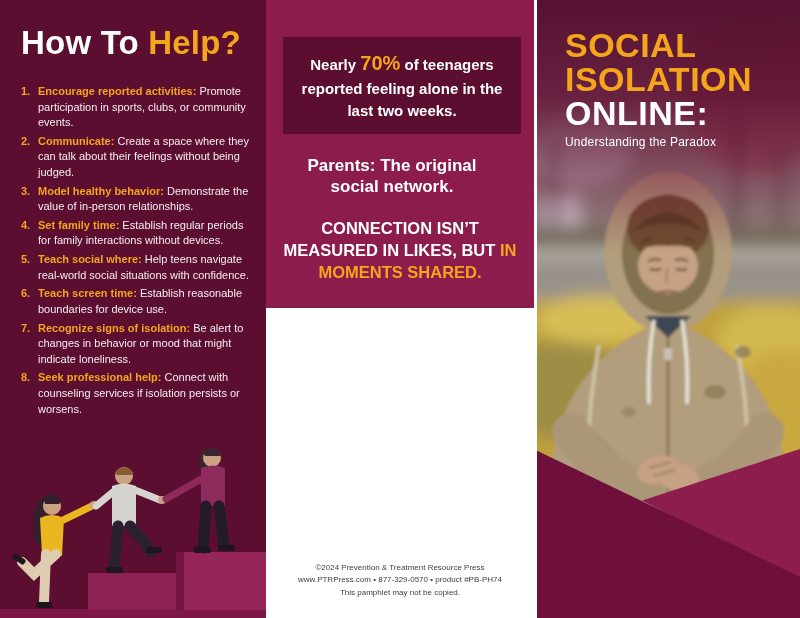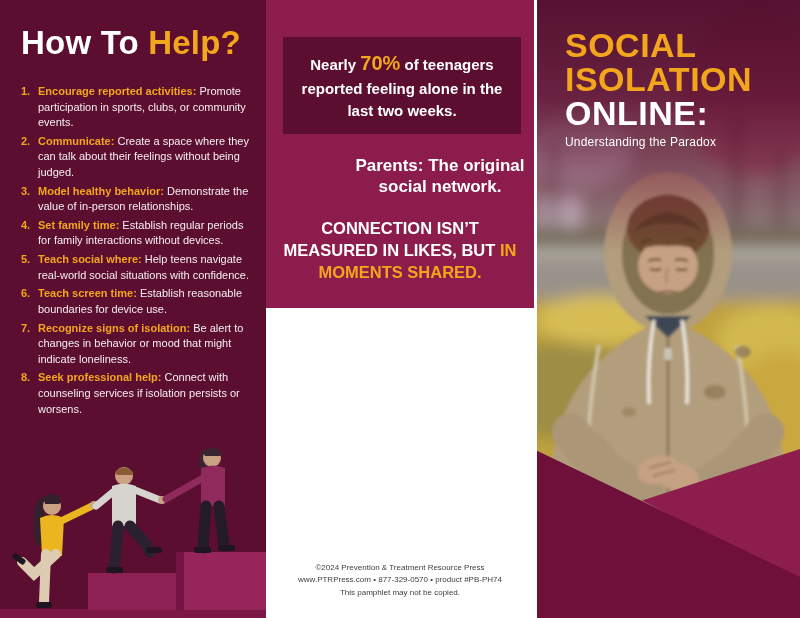--- a/index.html
+++ b/index.html
@@ -43,21 +43,21 @@
   }
   .stat-box{
     position:absolute;left:17px;top:37px;width:238px;height:97px;
     background:#5b0e2f;display:flex;align-items:center;justify-content:center;
     box-sizing:border-box;padding:8px 14px;text-align:center;
   }
   .stat-text{font-size:15px;font-weight:600;line-height:1.45;color:#ffffff;}
   .stat-text .stat-hl{color:#f3a61c;font-weight:800;font-size:20px;}
   .parents-headline{
     position:absolute;left:0;top:155px;width:252px;text-align:center;
-    font-size:17px;font-weight:800;line-height:1.25;color:#ffffff;padding-left:48px;
+    font-size:17px;font-weight:800;line-height:1.25;color:#ffffff;
   }
   .parents-headline .inner{display:inline-block;width:200px;}
   .connection-headline{
     position:absolute;left:0;top:218px;width:268px;text-align:center;
     font-size:16.5px;font-weight:800;line-height:1.33;color:#ffffff;
   }
   .connection-headline .inner{display:inline-block;width:242px;}
   .connection-headline .c-yellow{color:#f3a61c;}
   .pamphlet-footer{
     position:absolute;left:0;bottom:19px;width:268px;text-align:center;

